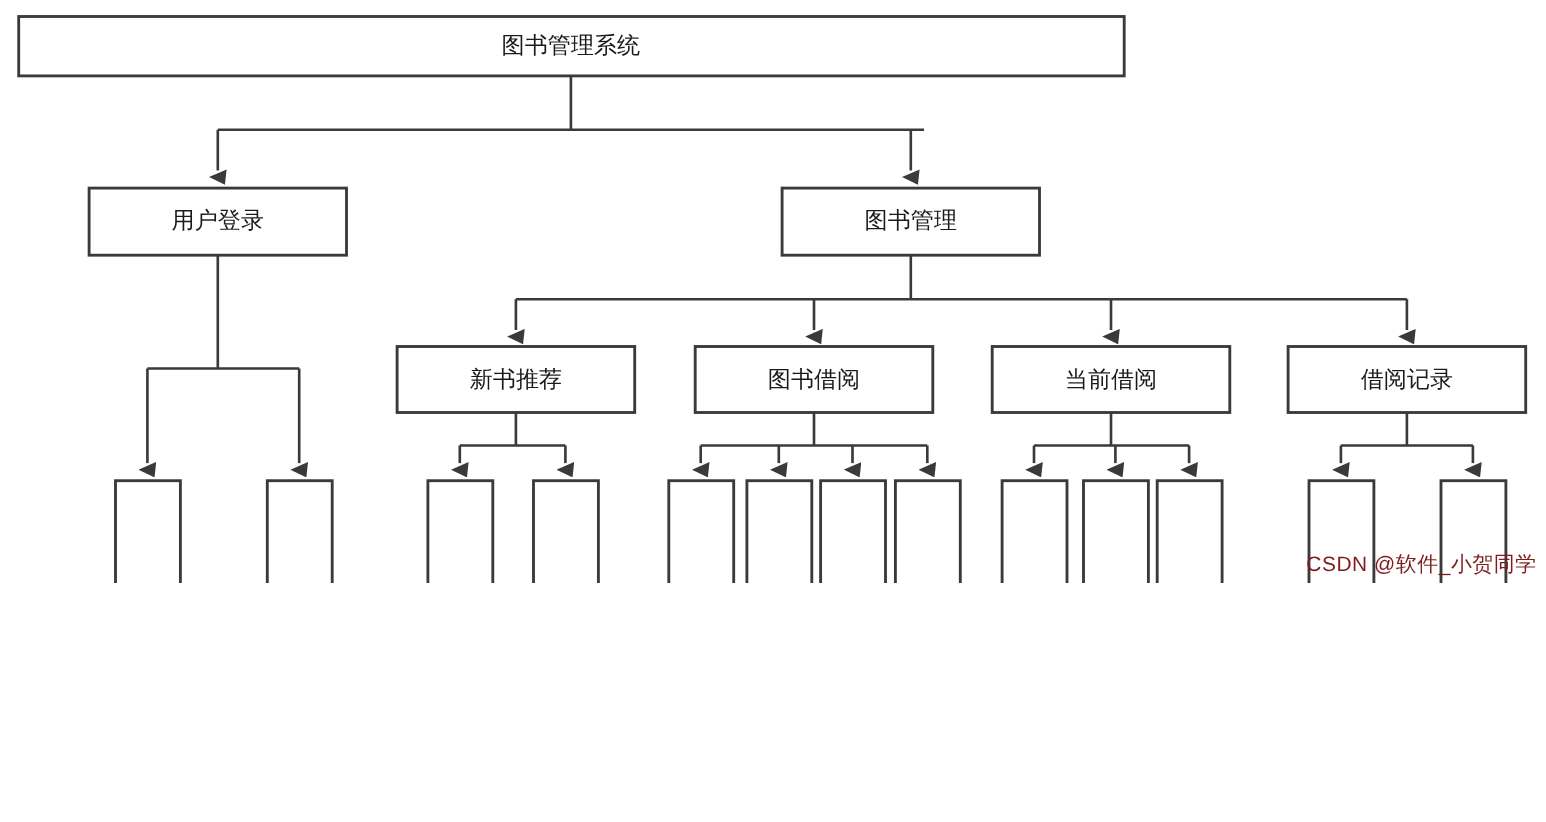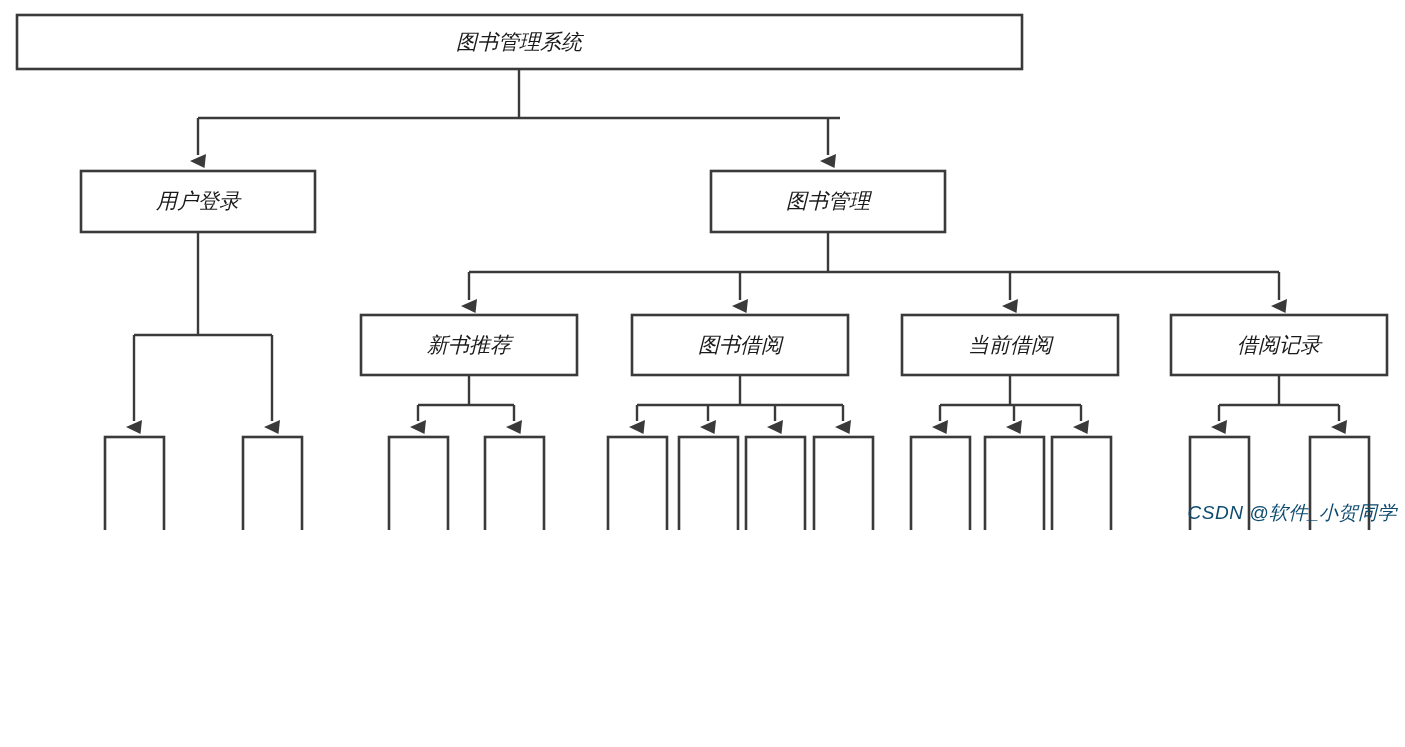--- a/index.html
+++ b/index.html
@@ -10,21 +10,20 @@
   }
   body {
     font-family: "Liberation Sans", "DejaVu Sans", sans-serif;
   }
   #diagram-root {
     position: relative;
     width: 1405px;
     height: 530px;
     background: #ffffff;
     overflow: hidden;
-    font-style: italic;
   }
   svg.flow {
     position: absolute;
     left: 0;
     top: 0;
     width: 1405px;
     height: 747px;
     display: block;
   }
   .box-rect {
@@ -61,21 +60,21 @@
     white-space: nowrap;
     text-align: center;
     pointer-events: none;
   }
   .watermark {
     position: absolute;
     right: 8px;
     bottom: 4px;
     font-family: "Liberation Sans", "DejaVu Sans", sans-serif;
     font-size: 19px;
-    color: #0c4a6e;
+    color: #7f1d1d;
     letter-spacing: 0.5px;
     white-space: nowrap;
   }
 </style>
 </head>
 <body>
 
 <div id="diagram-root">
 
   <svg class="flow" viewBox="0 0 1405 747">

